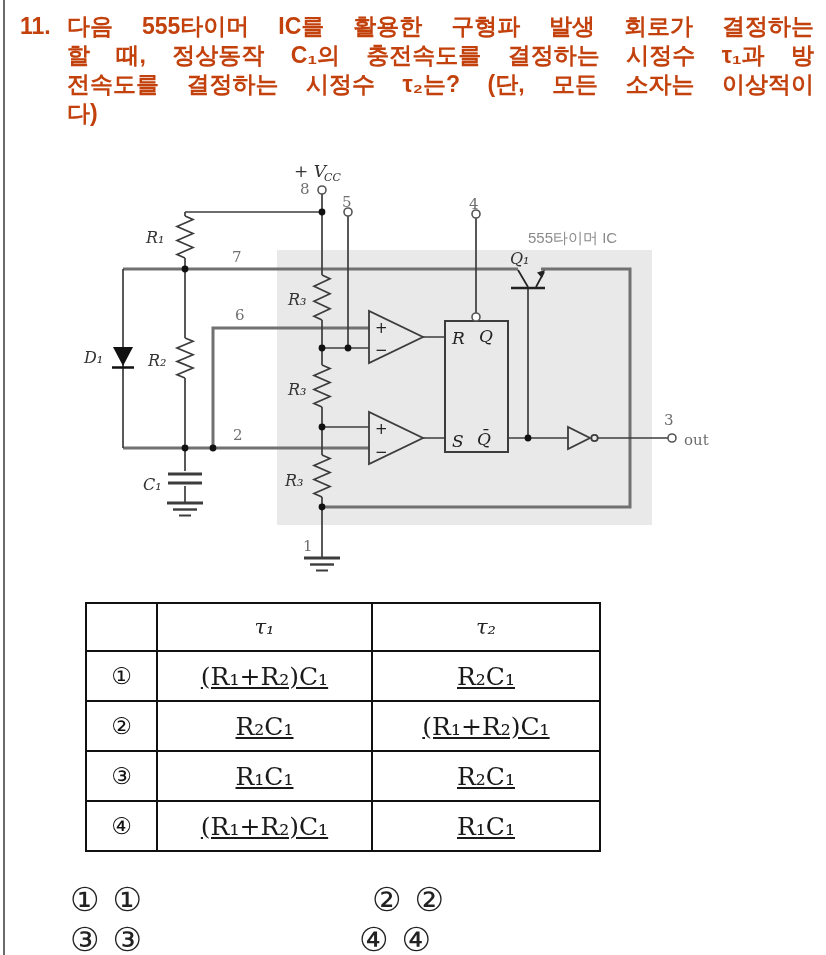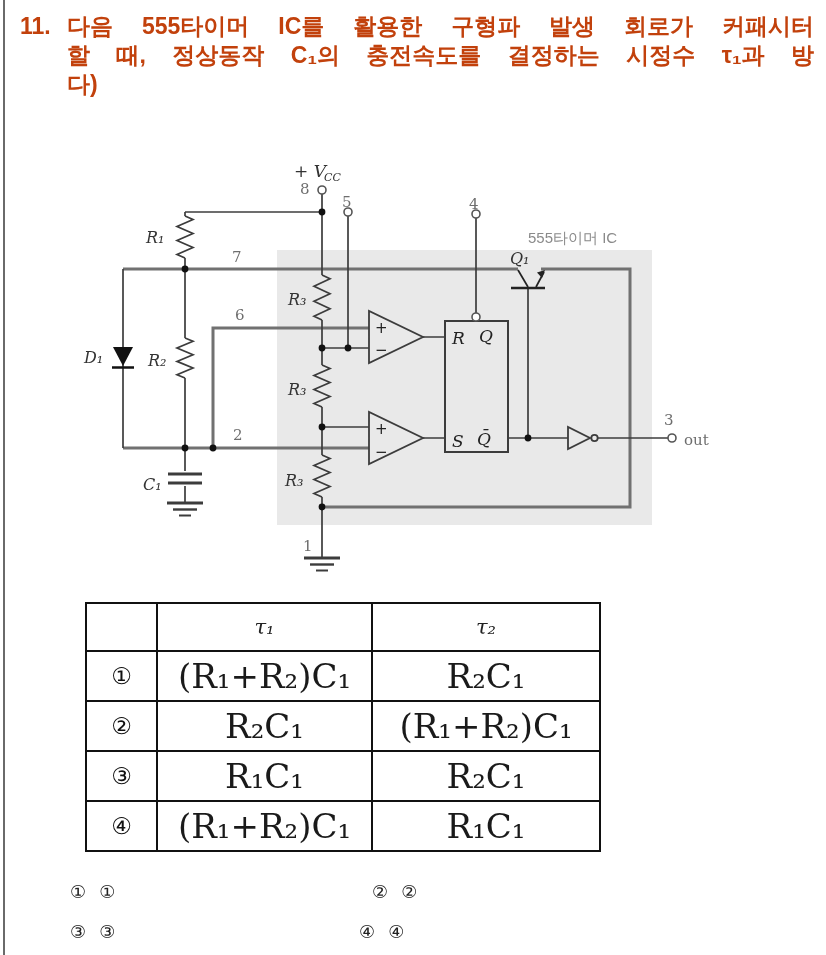--- a/index.html
+++ b/index.html
@@ -39,38 +39,39 @@
 
   
   #tbl{position:absolute;left:85px;top:602px;border-collapse:collapse;table-layout:fixed;}
   #tbl td{border:2px solid #111;text-align:center;vertical-align:middle;padding:0;}
   #tbl .c0{width:69px;}
   #tbl .c1{width:213px;}
   #tbl .c2{width:226px;margin-left:44px;}
   #tbl .hdr{font-family:"DejaVu Serif","Liberation Serif",serif;font-style:italic;
             font-size:21px;color:#222;height:46px;}
   #tbl .num{font-family:"DejaVu Sans",sans-serif;font-size:23px;color:#111;}
-  #tbl .frm{font-family:"DejaVu Serif","Liberation Serif",serif;font-size:34px;color:#1a1a1a;height:48px;}
-
-  
-  .choice{position:absolute;font-family:"DejaVu Sans",sans-serif;font-size:18px;
+  #tbl .frm{font-family:"DejaVu Serif","Liberation Serif",serif;font-size:25px;color:#1a1a1a;height:48px;text-decoration:underline;}
+
+  
+  .choice{position:absolute;font-family:"DejaVu Sans",sans-serif;font-size:33px;
           line-height:1;color:#222;cursor:pointer;}
   .choice span{margin-right:13px;}
 </style>
 </head>
 <body>
 
 <div id="page">
   <div id="left-border"></div>
 
   <div id="question">
     <div id="qnum">11.</div>
     <div id="qlines">
-      <div class="qline">다음 555타이머 IC를 활용한 구형파 발생 회로가 커패시터</div>
+      <div class="qline">다음 555타이머 IC를 활용한 구형파 발생 회로가 결정하는</div>
       <div class="qline">할 때, 정상동작 C₁의 충전속도를 결정하는 시정수 τ₁과 방</div>
+      <div class="qline">전속도를 결정하는 시정수 τ₂는? (단, 모든 소자는 이상적이</div>
       <div class="qline last">다)</div>
     </div>
   </div>
 
   <svg id="circuit" viewBox="0 148 826 462">
 
     <rect class="blockfill" x="277" y="250" width="375" height="275"></rect>
 
     <path class="rail" d="M123 269 H518"></path>
     <path class="rail" d="M541 269 H630 V507 H322"></path>

